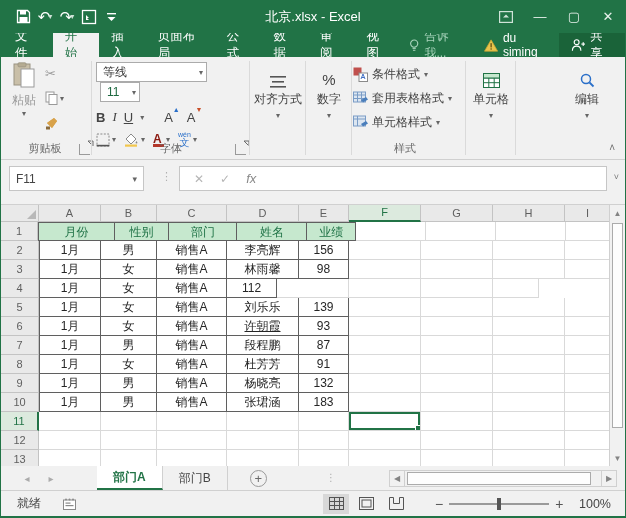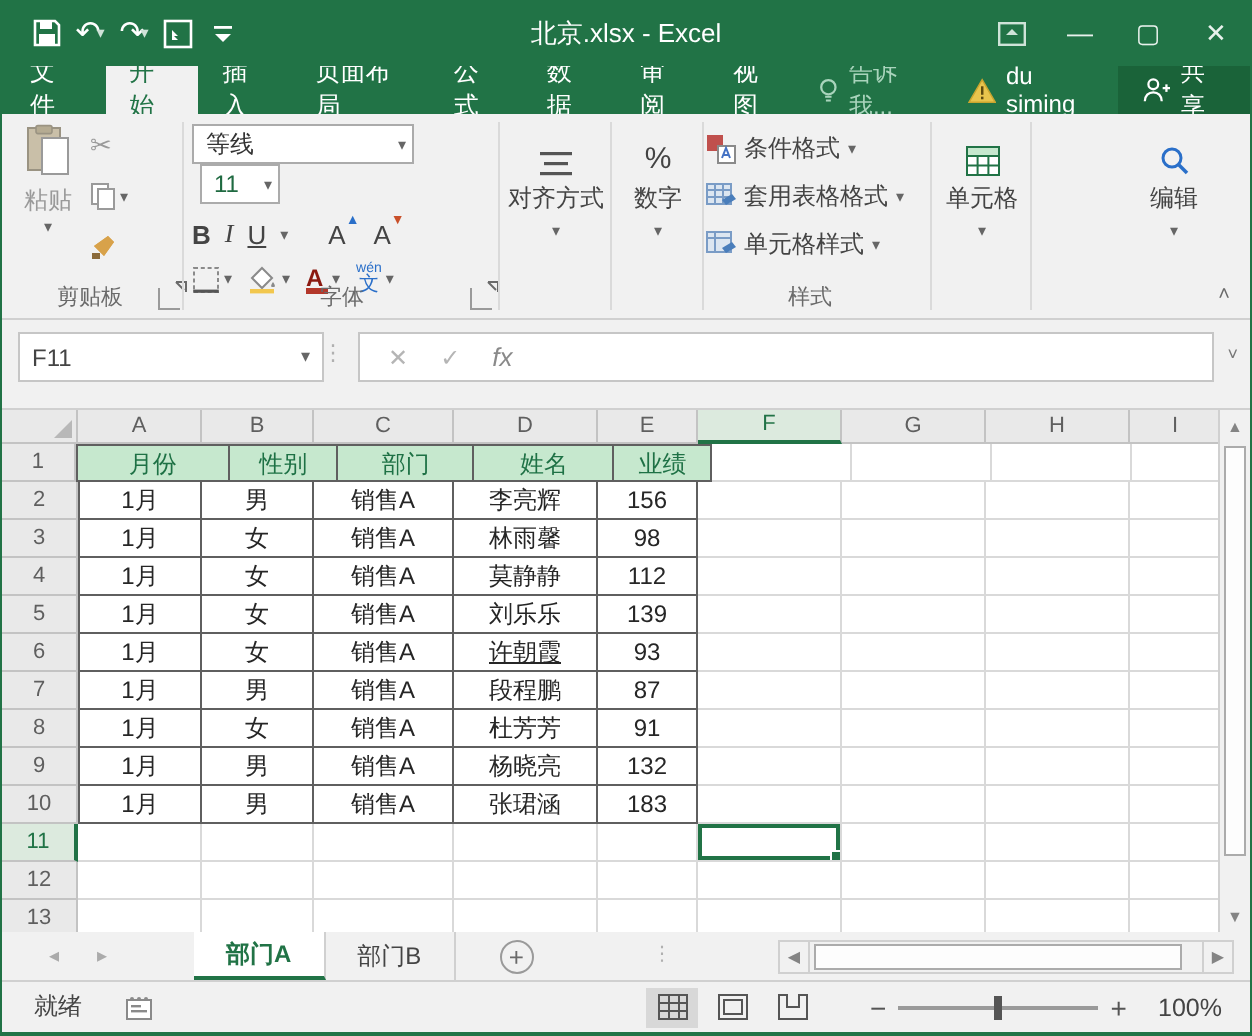--- a/index.html
+++ b/index.html
@@ -57,21 +57,21 @@
   .wen .t { font-size:7px; display:block; } .wen .b2 { font-size:10px; display:block; }
 
   .stackbtn { position:absolute; top:5px; display:flex; flex-direction:column; align-items:center; gap:3px; color:#444; }
   .stackbtn .ic { height:26px; display:flex; align-items:flex-end; }
 
   .stylesgrp { position:absolute; left:352px; top:5px; }
   .stylerow { display:flex; align-items:center; gap:4px; height:24px; color:#444; white-space:nowrap; }
 
   
   .formularow { height:45px; background:#f1f1f1; border-bottom:1px solid #d0d0d0; position:relative; }
-  .namebox { position:absolute; left:8px; top:6px; width:153px; height:25px; background:#fff; border:1px solid #c6c6c6; display:flex; align-items:center; padding:0 6px; color:#444; }
+  .namebox { position:absolute; left:8px; top:6px; width:135px; height:25px; background:#fff; border:1px solid #c6c6c6; display:flex; align-items:center; padding:0 6px; color:#444; }
   .namebox .car { margin-left:auto; color:#666; font-size:9px; }
   .fdots { position:absolute; left:160px; top:10px; color:#b0b0b0; font-size:11px; letter-spacing:0; }
   .fxbar { position:absolute; left:178px; top:6px; width:428px; height:25px; background:#fff; border:1px solid #c6c6c6; display:flex; align-items:center; gap:16px; padding-left:14px; color:#b5b5b5; }
   .fxbar .fx { font-style:italic; font-family:Liberation Sans, sans-serif; color:#8a8a8a; font-size:13px; }
   .fexpand { position:absolute; right:6px; top:12px; color:#777; font-size:9px; }
 
   
   .grid { position:relative; height:261px; overflow:hidden; background:#fff; }
   .gridinner { width:610px; }
   .hdrrow { display:flex; height:17px; }
@@ -450,21 +450,20 @@
             <div class="cell" style="width: 72px;"></div>
             <div class="cell" style="width: 72px;"></div>
             <div class="cell" style="width: 72px;"></div>
             <div class="cell" style="width: 46px;"></div>
           </div>
           <div class="grow">
             <div class="rowhdr">4</div>
             <div class="cell td" style="width: 62px;">1月</div>
             <div class="cell td" style="width: 56px;">女</div>
             <div class="cell td" style="width: 70px;">销售A</div>
-            <div class="cell td" style="width: 72px;">莫静静</div>
             <div class="cell td" style="width: 50px;">112</div>
             <div class="cell" style="width: 72px;"></div>
             <div class="cell" style="width: 72px;"></div>
             <div class="cell" style="width: 72px;"></div>
             <div class="cell" style="width: 46px;"></div>
           </div>
           <div class="grow">
             <div class="rowhdr">5</div>
             <div class="cell td" style="width: 62px;">1月</div>
             <div class="cell td" style="width: 56px;">女</div>

